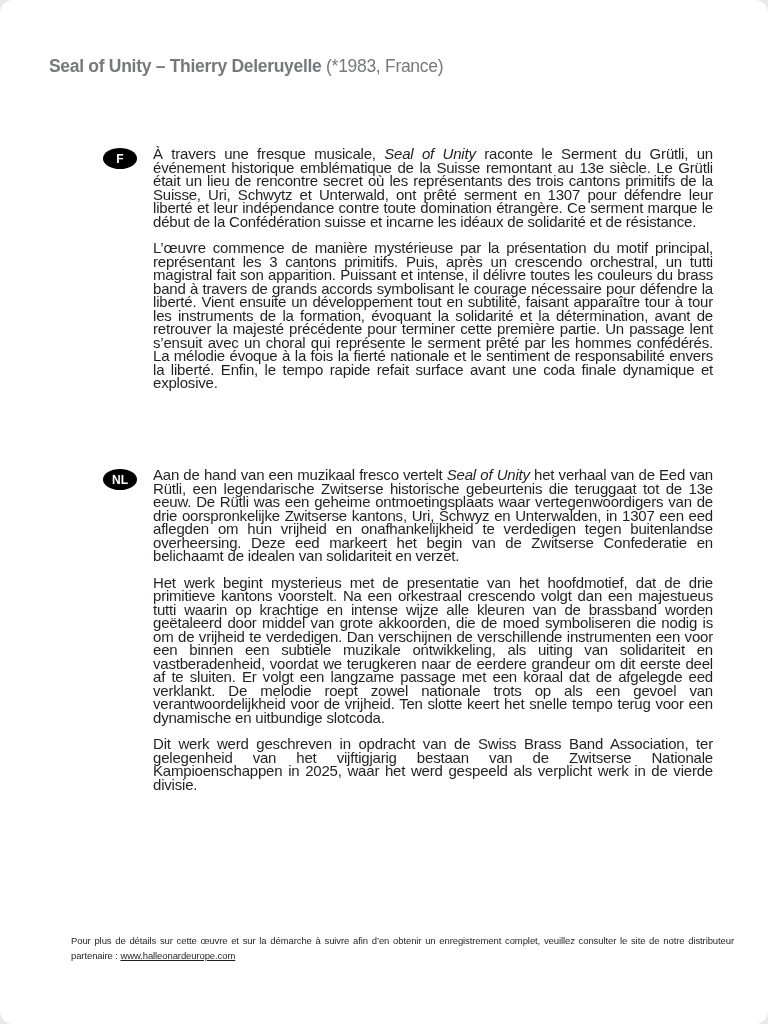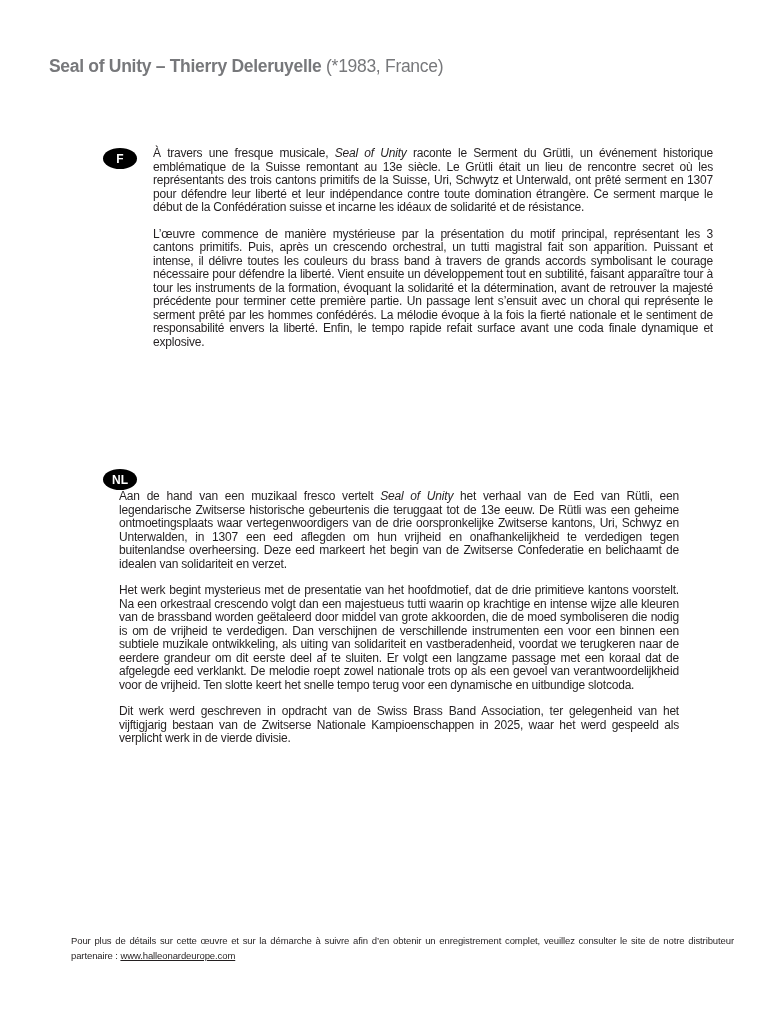--- a/index.html
+++ b/index.html
@@ -5,20 +5,21 @@
   html, body { margin: 0; padding: 0; background: #e8e8e8; }
   .page {
     position: relative;
     width: 768px;
     height: 1024px;
     background: #ffffff;
     margin: 0 auto;
     font-family: "Liberation Sans", sans-serif;
     color: #231f20;
     overflow: hidden;
+    border-radius: 13px;
   }
   .title {
     position: absolute;
     left: 49px;
     top: 56px;
     margin: 0;
     font-size: 17.5px;
     letter-spacing: -0.3px;
     color: #77787b;
     font-weight: 700;
@@ -27,41 +28,41 @@
   .title .suffix { font-weight: 400; }
 
   .lang-section {
     position: absolute;
     left: 103px;
     width: 612px;
     display: flex;
     align-items: flex-start;
   }
   .section-f  { top: 147px; }
-  .section-nl { top: 468px; flex-direction: column; }
+  .section-nl { top: 468px; }
 
   .badge {
     flex: 0 0 auto;
     width: 34px;
     height: 21px;
     margin-top: 1px;
     background: #000000;
     border-radius: 50%;
     color: #ffffff;
     font-weight: 700;
     display: flex;
     align-items: center;
     justify-content: center;
     font-size: 12px;
     letter-spacing: 0;
   }
   .text-col {
     margin-left: 16px;
     width: 560px;
-    font-size: 12px;
+    font-size: 15px;
     letter-spacing: -0.2px;
     line-height: 13.5px;
     text-align: justify;
   }
   .text-col p { margin: 0 0 13px 0; }
   .text-col p:last-child { margin-bottom: 0; }
   .text-col i { font-style: italic; }
 
   .footer {
     position: absolute;

